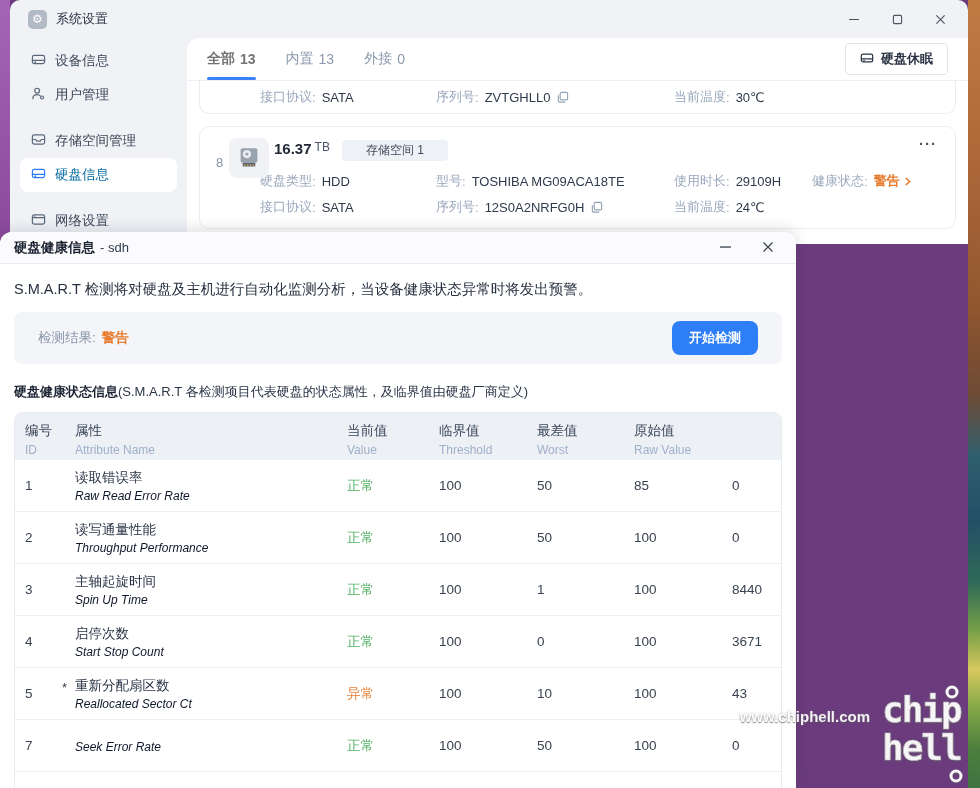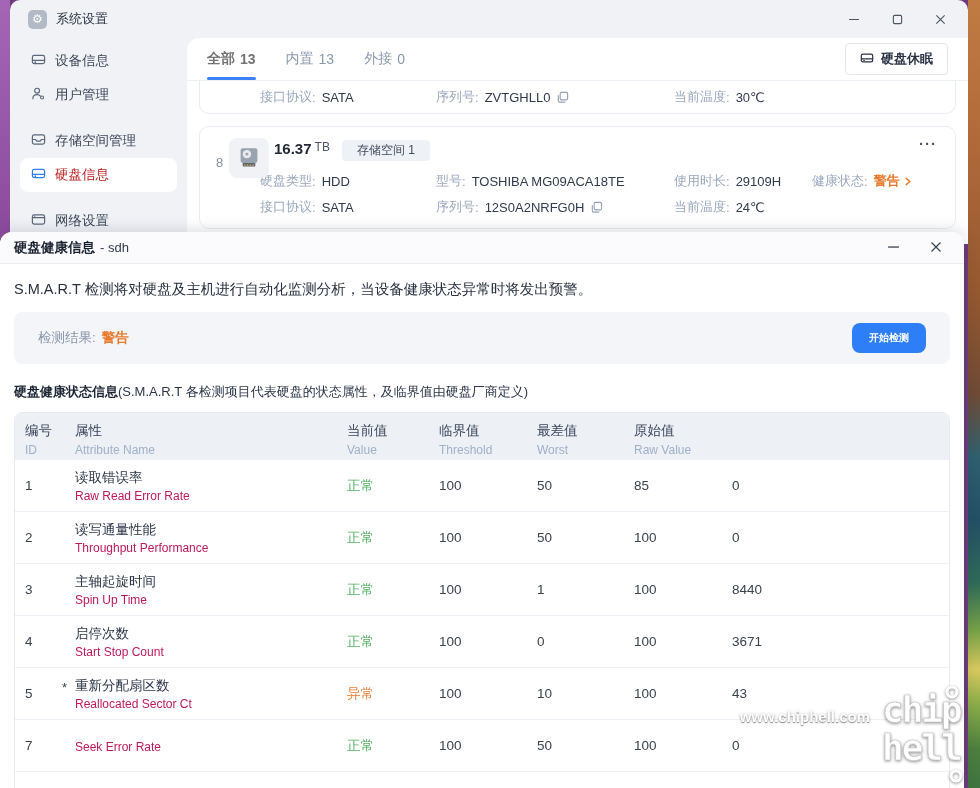--- a/index.html
+++ b/index.html
@@ -22,21 +22,21 @@
   .app-icon{width:19px;height:19px;border-radius:5px;background:#b2bac6;color:#fff;
     display:flex;align-items:center;justify-content:center;font-size:12px;margin-left:6px;}
   .app-title{margin-left:9px;font-size:13px;color:#2a3342;}
   .win-controls{margin-left:auto;display:flex;align-items:center;gap:32px;padding-right:10px;color:#4a5560;}
   .win-controls svg{display:block;}
 
   .sidebar{position:absolute;left:0;top:38px;bottom:0;width:177px;padding-top:6px;}
   .side-item{height:34px;margin:0 10px;display:flex;align-items:center;gap:9px;
     padding-left:11px;font-size:13.5px;color:#3c4758;border-radius:8px;cursor:default;}
   .side-item svg{flex:0 0 auto;color:#5b6879;}
-  .side-item.active{background:#fff;color:#b91c1c;}
+  .side-item.active{background:#fff;color:#0369a1;}
   .side-item.active svg{color:#2e7cf6;}
   .side-gap{height:12px;}
 
   .content{position:absolute;left:177px;top:38px;right:0;bottom:0;background:#fff;
     border-radius:12px 0 0 0;}
   .tabs-row{height:42px;display:flex;align-items:center;padding:0 20px;border-bottom:1px solid #eceff4;}
   .tab{position:relative;height:100%;display:flex;align-items:center;margin-right:30px;
     font-size:14px;color:#8b99ad;cursor:pointer;}
   .tab .cnt{margin-left:5px;}
   .tab.active{color:#737373;font-weight:bold;}
@@ -56,55 +56,55 @@
   .field .val.health{color:#e87a2c;font-weight:bold;display:flex;align-items:center;gap:4px;cursor:pointer;}
   .copy-ic{margin-left:6px;color:#93a1b5;display:inline-flex;cursor:pointer;}
 
   .disk-card{margin-top:12px;height:101px;}
   .disk-idx{position:absolute;left:16px;top:28px;font-size:13px;color:#8492a6;}
   .disk-ic{position:absolute;left:29px;top:11px;width:40px;height:40px;border-radius:8px;background:#f0f2f5;
     display:flex;align-items:center;justify-content:center;}
   .disk-head{display:flex;align-items:flex-start;padding:13px 0 0 74px;}
   .cap{font-size:15px;font-weight:bold;color:#1f2733;}
   .cap-unit{font-size:12px;color:#4a5568;margin-left:3px;}
-  .badge{margin-left:12px;background:#eef1f5;color:#3f4a5c;font-size:12px;border-radius:4px;padding:2px 15px;}
+  .badge{margin-left:12px;background:#eef1f5;color:#3f4a5c;font-size:12px;border-radius:4px;padding:2px 24px;}
   .more{position:absolute;right:18px;top:8px;color:#4a5560;font-size:15px;font-weight:bold;
     letter-spacing:1px;cursor:pointer;}
   .disk-rows{margin-top:11px;display:flex;flex-direction:column;gap:8px;}
   .chev{display:inline-flex;}
 
   
-  .modal{position:absolute;left:0;top:232px;width:964px;height:556px;background:#fff;
+  .modal{position:absolute;left:0;top:232px;width:796px;height:556px;background:#fff;
     border-radius:12px 12px 0 0;box-shadow:0 -3px 14px rgba(30,35,50,.14);}
   .modal-titlebar{height:31px;display:flex;align-items:center;padding:0 14px;
     background:#fbfbfd;border-bottom:1px solid #e9ecf1;border-radius:12px 12px 0 0;}
   .modal-title{font-size:13.5px;font-weight:bold;color:#1a2230;}
   .modal-title-suffix{font-size:13px;color:#313c4e;margin-left:5px;}
   .modal-controls{margin-left:auto;display:flex;align-items:center;gap:30px;padding-right:8px;color:#39434f;}
   .modal-body{padding:0 14px;}
   .smart-desc{margin-top:16px;font-size:14.5px;color:#27303f;}
   .result-box{margin-top:13px;height:52px;background:#f3f5f8;border-radius:8px;
     display:flex;align-items:center;padding:0 24px;}
   .result-lbl{font-size:13.5px;color:#8995a9;}
   .result-val{font-size:13.5px;color:#e87a2c;font-weight:bold;margin-left:6px;}
   .start-btn{margin-left:auto;background:#2d7ef7;color:#fff;border:none;border-radius:8px;
-    padding:8px 17px;font-size:10px;font-weight:bold;cursor:pointer;font-family:inherit;}
+    padding:8px 17px;font-size:13px;font-weight:bold;cursor:pointer;font-family:inherit;}
   .section-line{margin-top:19px;font-size:13px;color:#2b3547;}
   .section-line .b{font-weight:bold;color:#1c2534;}
 
   .smart-table{margin-top:11px;border:1px solid #e7ebf1;border-radius:8px;overflow:hidden;}
   .t-grid{display:grid;grid-template-columns:50px 272px 92px 98px 97px 98px auto;padding-left:10px;align-items:center;}
   .t-head{background:#edf0f5;padding-top:9px;padding-bottom:2px;align-items:start;}
   .th .zh{font-size:13.5px;color:#39455a;}
   .th .en{font-size:12px;color:#9fb0c9;margin-top:3px;}
   .t-row{min-height:41px;border-top:1px solid #edf0f4;padding-top:5px;padding-bottom:5px;}
   .cell{font-size:13.5px;color:#39424f;}
   .attr{position:relative;}
   .attr .zh{font-size:13.5px;color:#2b3547;}
-  .attr .en{font-size:12px;color:#be185d;margin-top:2px;}
+  .attr .en{font-size:12px;color:#0f172a;margin-top:2px;font-style:italic;}
   .attr .star{position:absolute;left:-13px;top:3px;font-size:13px;color:#39424f;}
   .res.ok{color:#53b264;}
   .res.warn{color:#e8803a;}
 
   
   .watermark{position:absolute;right:12px;bottom:2px;display:flex;align-items:center;gap:6px;pointer-events:none;}
   .wm-text{font-size:15px;font-weight:bold;color:#fff;opacity:.92;
     text-shadow:0 1px 1px rgba(90,90,90,.75),0 0 3px rgba(120,120,120,.5);margin-bottom:28px;}
   .wm-logo{filter:drop-shadow(0 1px 1.5px rgba(90,90,90,.7));opacity:.95;}
   .wm-logo text{font-family:"DejaVu Sans Mono",monospace;font-weight:bold;fill:#fff;stroke:#c4c4c4;stroke-width:.7;}

